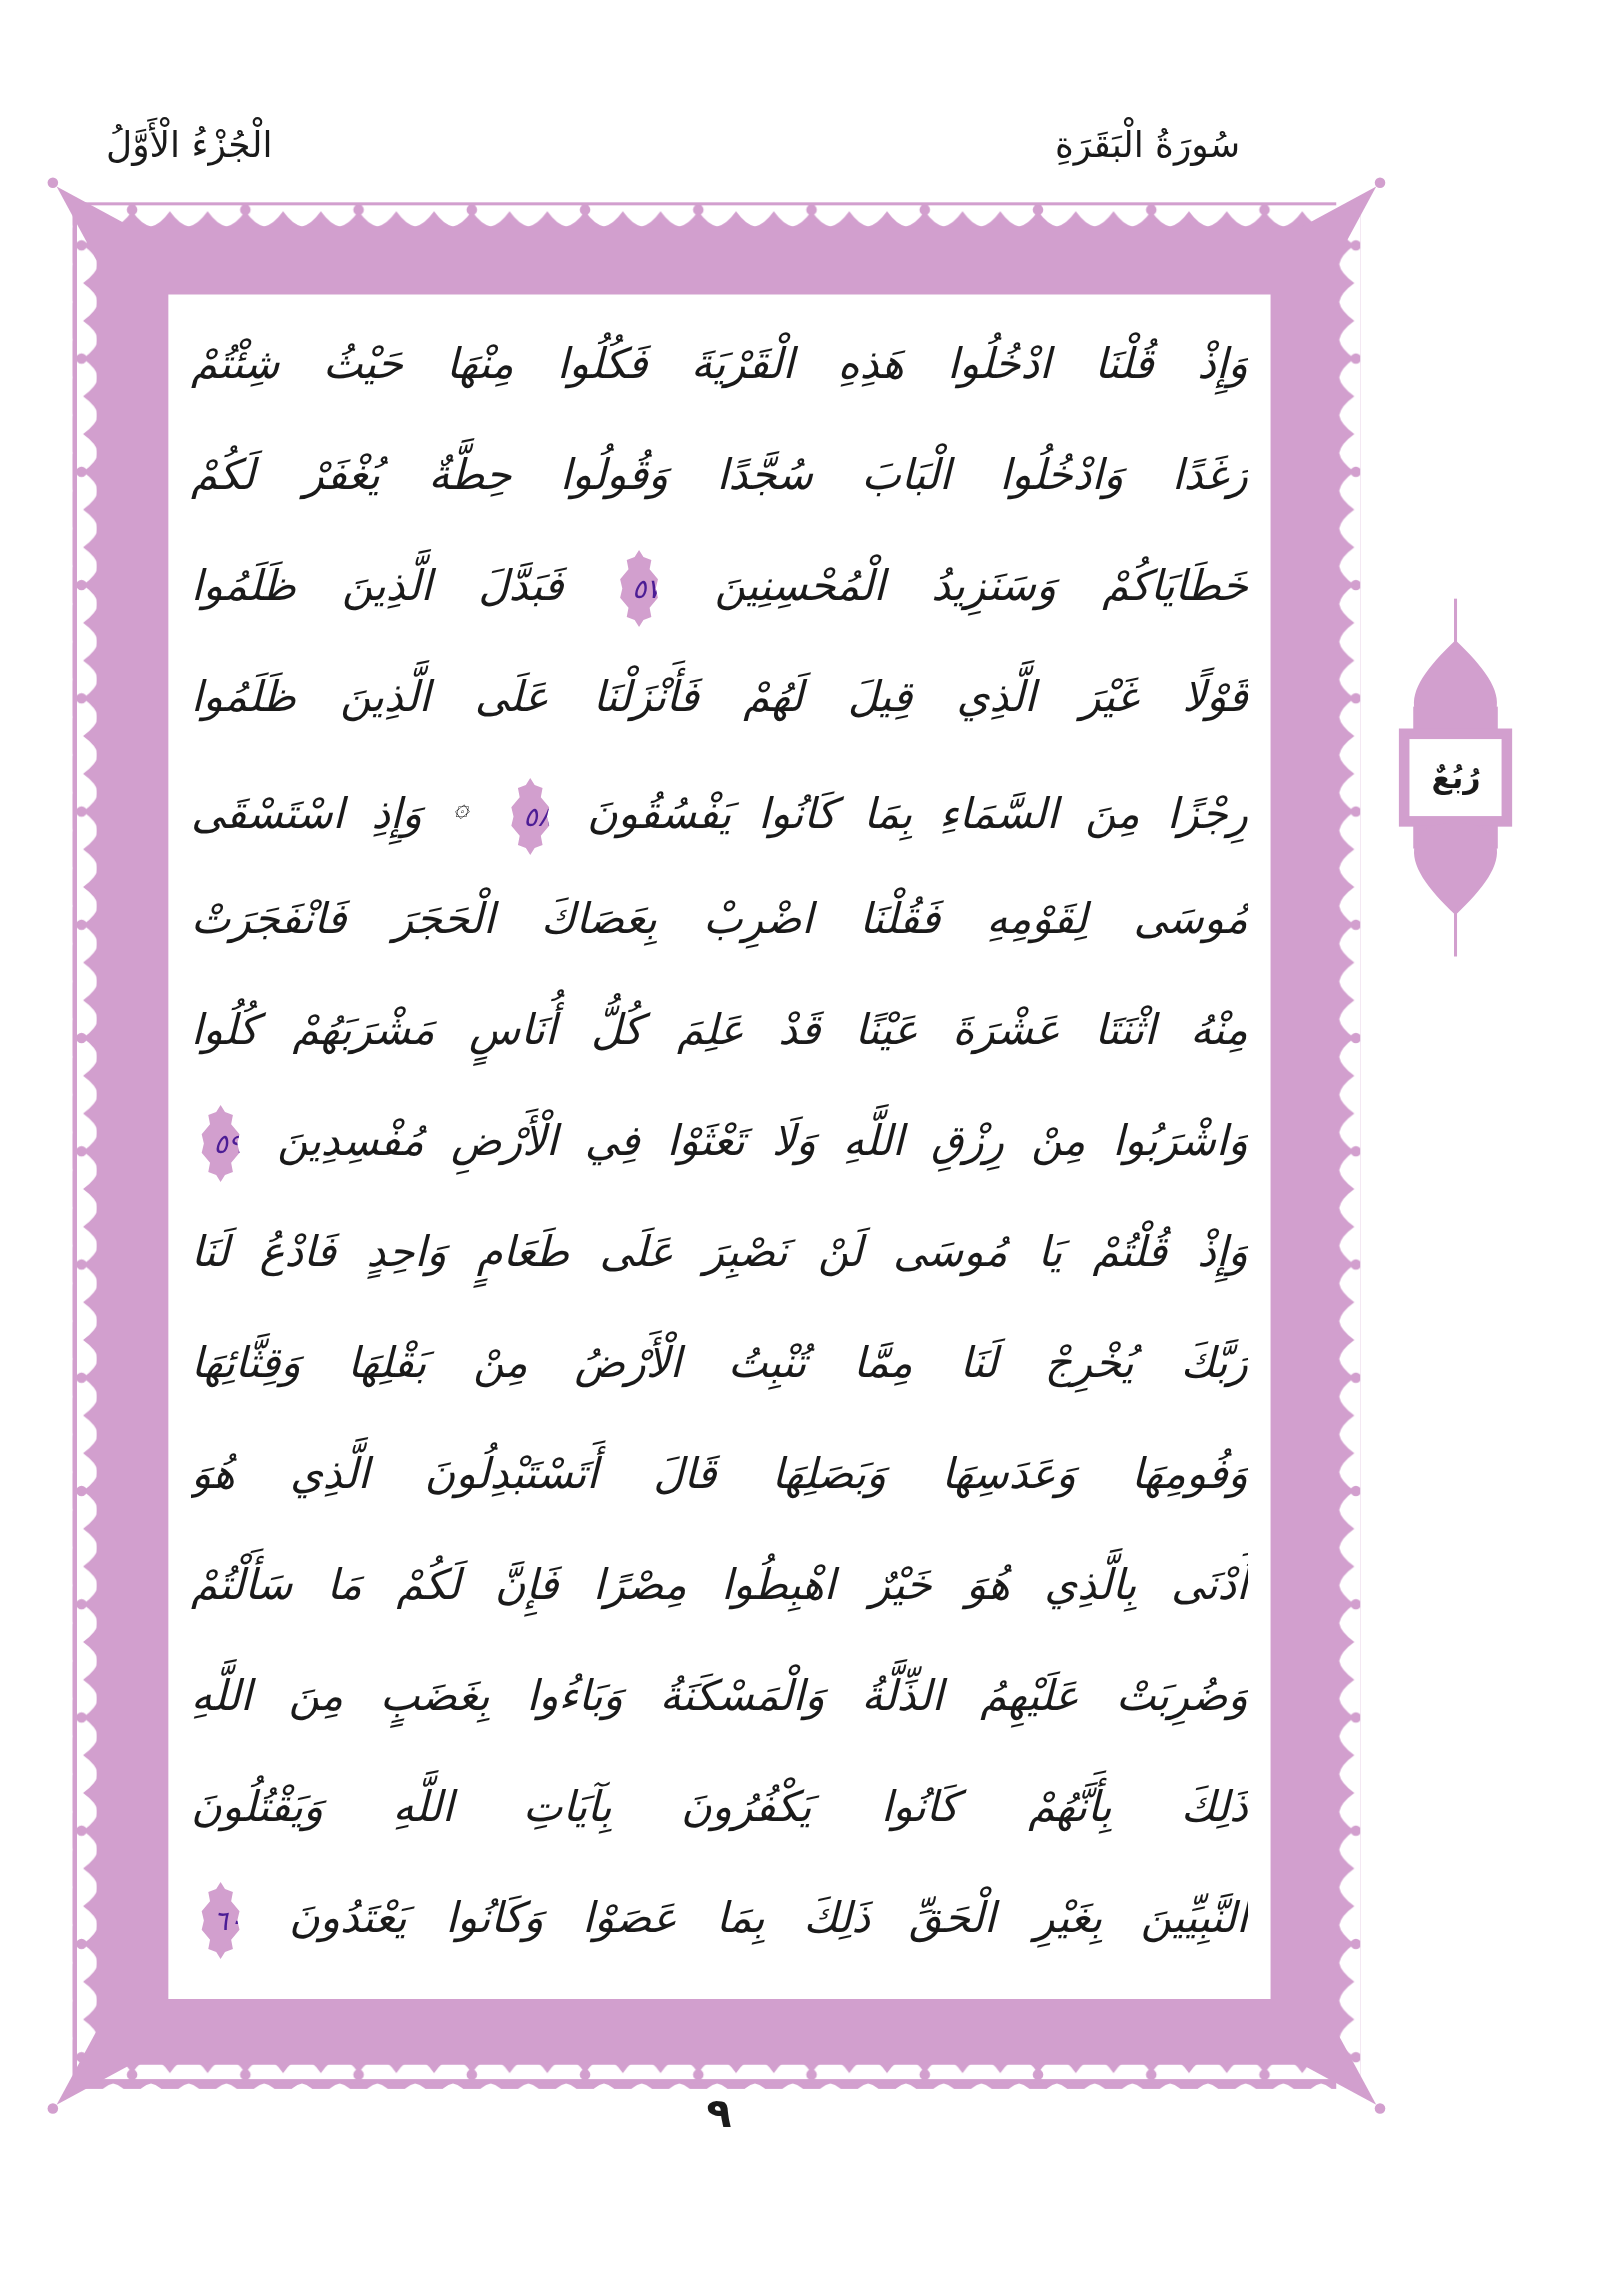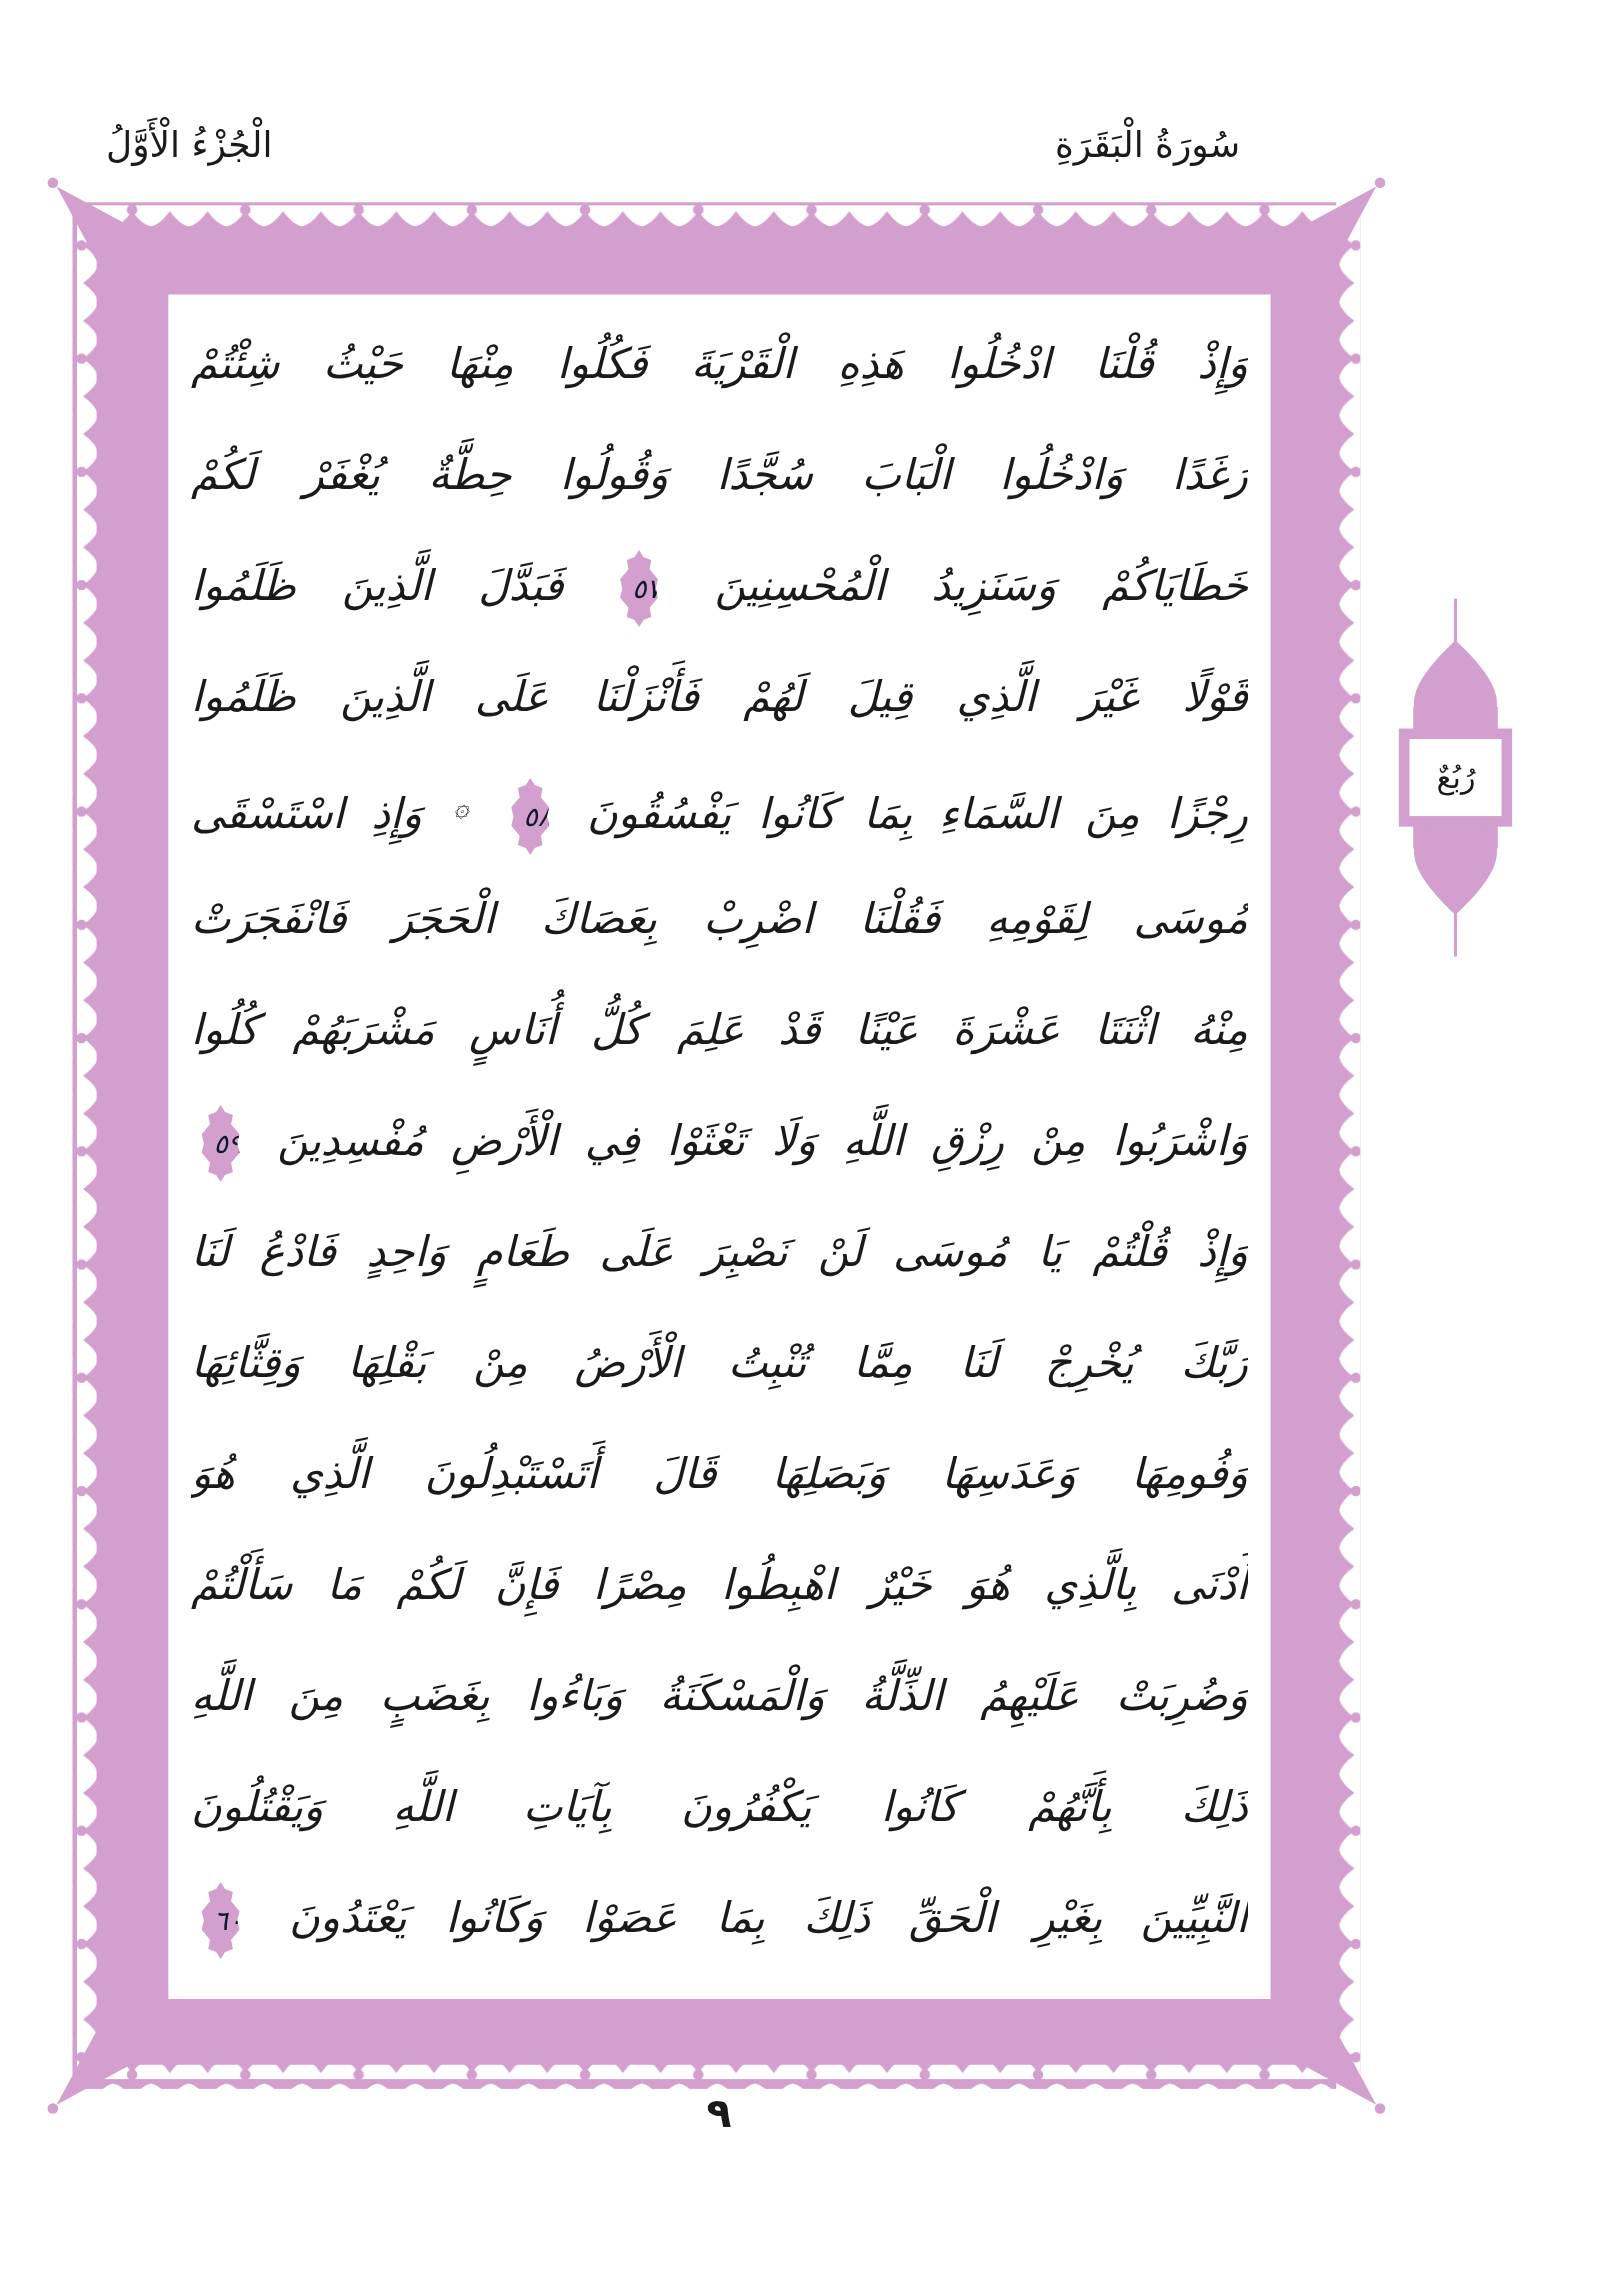--- a/index.html
+++ b/index.html
@@ -34,32 +34,32 @@
   .rosette{
     display:inline-block;width:44px;height:77px;vertical-align:middle;
     background:var(--accent,#d29fce);
     clip-path:polygon(50% 0%,60% 9%,78% 13%,74% 25%,93% 38%,88% 50%,93% 62%,
                       74% 75%,78% 87%,60% 91%,50% 100%,40% 91%,22% 87%,26% 75%,
                       7% 62%,12% 50%,7% 38%,26% 25%,22% 13%,40% 9%);
     text-align:center;margin:0 7.6px;position:relative;
   }
   .rnum{
     display:block;width:100%;height:77px;line-height:77px;
-    font-size:27px;color:#0f172a;text-align:center;
+    font-size:27px;color:#4c1d95;text-align:center;
   }
   
   .hizb{
     display:inline-block;font-size:26px;vertical-align:12px;margin:0 4.5px;
     color:#1a1a1a;
   }
 
   
   .rub-label{
     position:absolute;left:1409px;top:734px;width:94px;height:88px;
-    line-height:88px;text-align:center;font-size:30px;font-weight:normal;
+    line-height:88px;text-align:center;font-size:30px;font-weight:bold;
     color:#1a1a1a;z-index:2;
   }
 
   
   .pagenum{
     position:absolute;left:168px;top:2089px;width:1102px;text-align:center;
     font-size:41px;font-weight:bold;color:#1a1a1a;z-index:2;
   }
 </style>
 </head>

